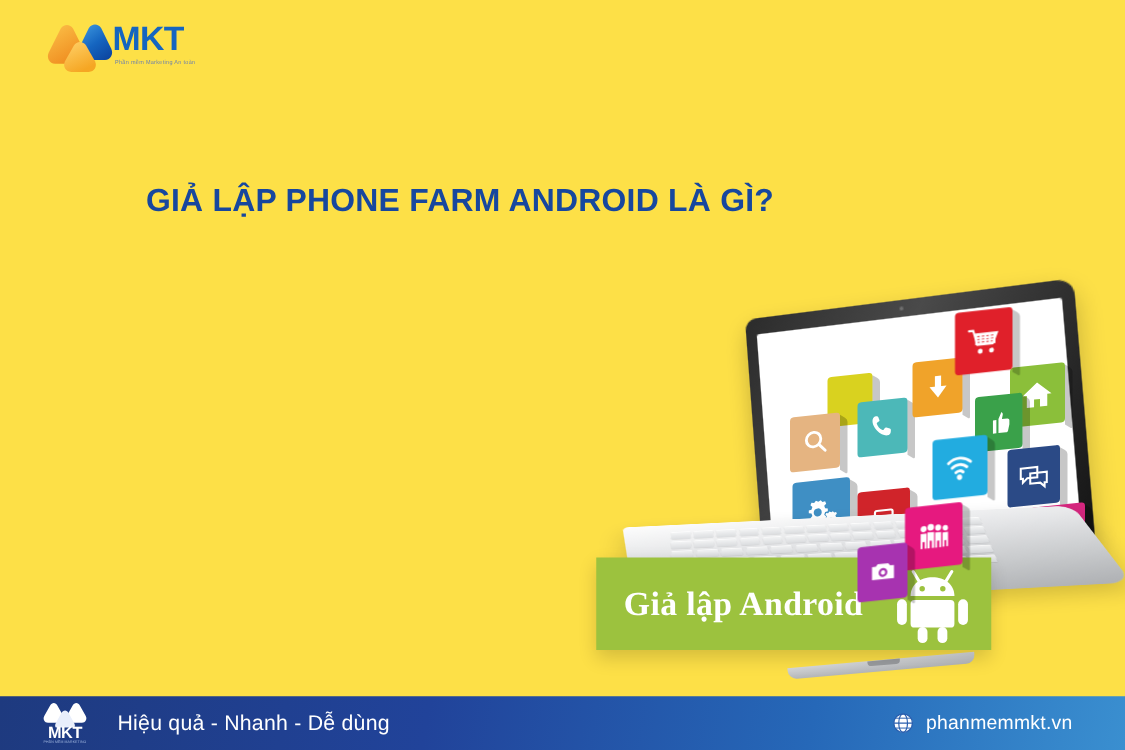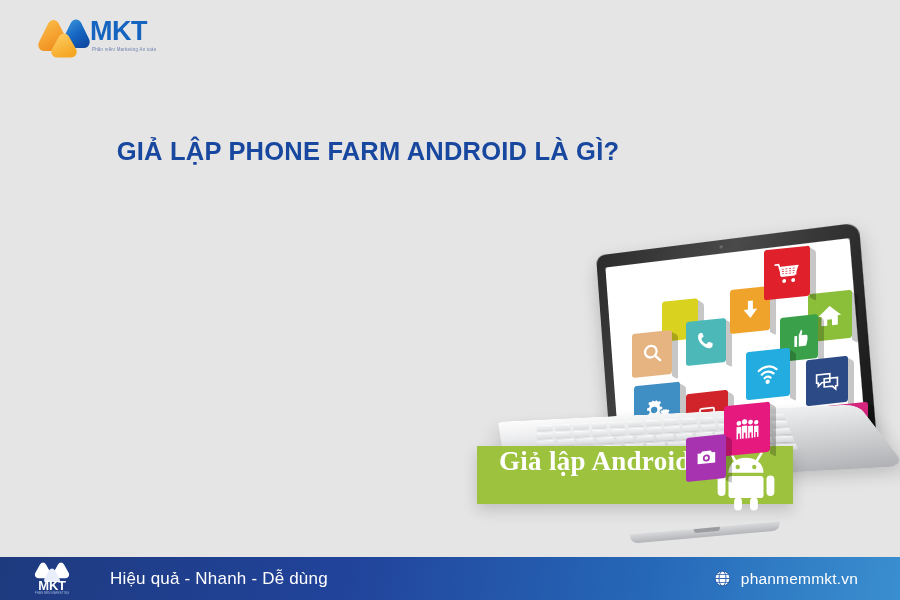--- a/index.html
+++ b/index.html
@@ -9,21 +9,21 @@
     height: 600px;
     overflow: hidden;
     background: #ffffff;
     font-family: "Liberation Sans", sans-serif;
   }
 
   #canvas {
     position: relative;
     width: 900px;
     height: 600px;
-    background: #e5e5e5;
+    background: #fde047;
     overflow: hidden;
   }
 
   
   #brand-logo {
     position: absolute;
     left: 34px;
     top: 14px;
     width: 160px;
     height: 48px;
@@ -54,21 +54,21 @@
     white-space: nowrap;
     font-family: "Liberation Sans", sans-serif;
     transform: scaleY(1.05);
     transform-origin: left top;
   }
 
   
   #headline {
     position: absolute;
     left: 0;
-    top: 132px;
+    top: 142px;
     width: 736px;
     text-align: center;
   }
   .headline-line {
     color: #17479e;
     font-weight: bold;
     font-size: 25.5px;
     letter-spacing: 0.2px;
     line-height: 38px;
     white-space: nowrap;
@@ -195,24 +195,24 @@
     border-radius: 0 2px 2px 0;
   }
   .tile svg { width: 62%; height: 62%; display: block; }
 
   
   #android-badge {
     position: absolute;
     left: 477px;
     top: 446px;
     width: 316px;
-    height: 58px;
+    height: 74px;
     background: #9cc23e;
     display: flex;
-    align-items: flex-start;
+    align-items: center;
     box-shadow: 0 6px 14px rgba(0,0,0,0.16);
   }
   #android-badge-label {
     flex: 1;
     padding-left: 22px;
     color: #ffffff;
     font-family: "Liberation Serif", serif;
     font-weight: bold;
     font-size: 27px;
     letter-spacing: 0.3px;
@@ -259,21 +259,21 @@
     position: absolute;
     left: 0; top: 30px;
     width: 52px;
     text-align: center;
     color: #9fb4dd;
     font-size: 2.8px;
     letter-spacing: 0.1px;
     white-space: nowrap;
   }
   #footer-slogan {
-    margin-left: 32px;
+    margin-left: 16px;
     color: #ffffff;
     font-size: 17px;
     letter-spacing: 0.2px;
     white-space: nowrap;
   }
   #footer-spacer { flex: 1; }
   #footer-site {
     display: flex;
     align-items: flex-end;
     margin-right: 42px;

